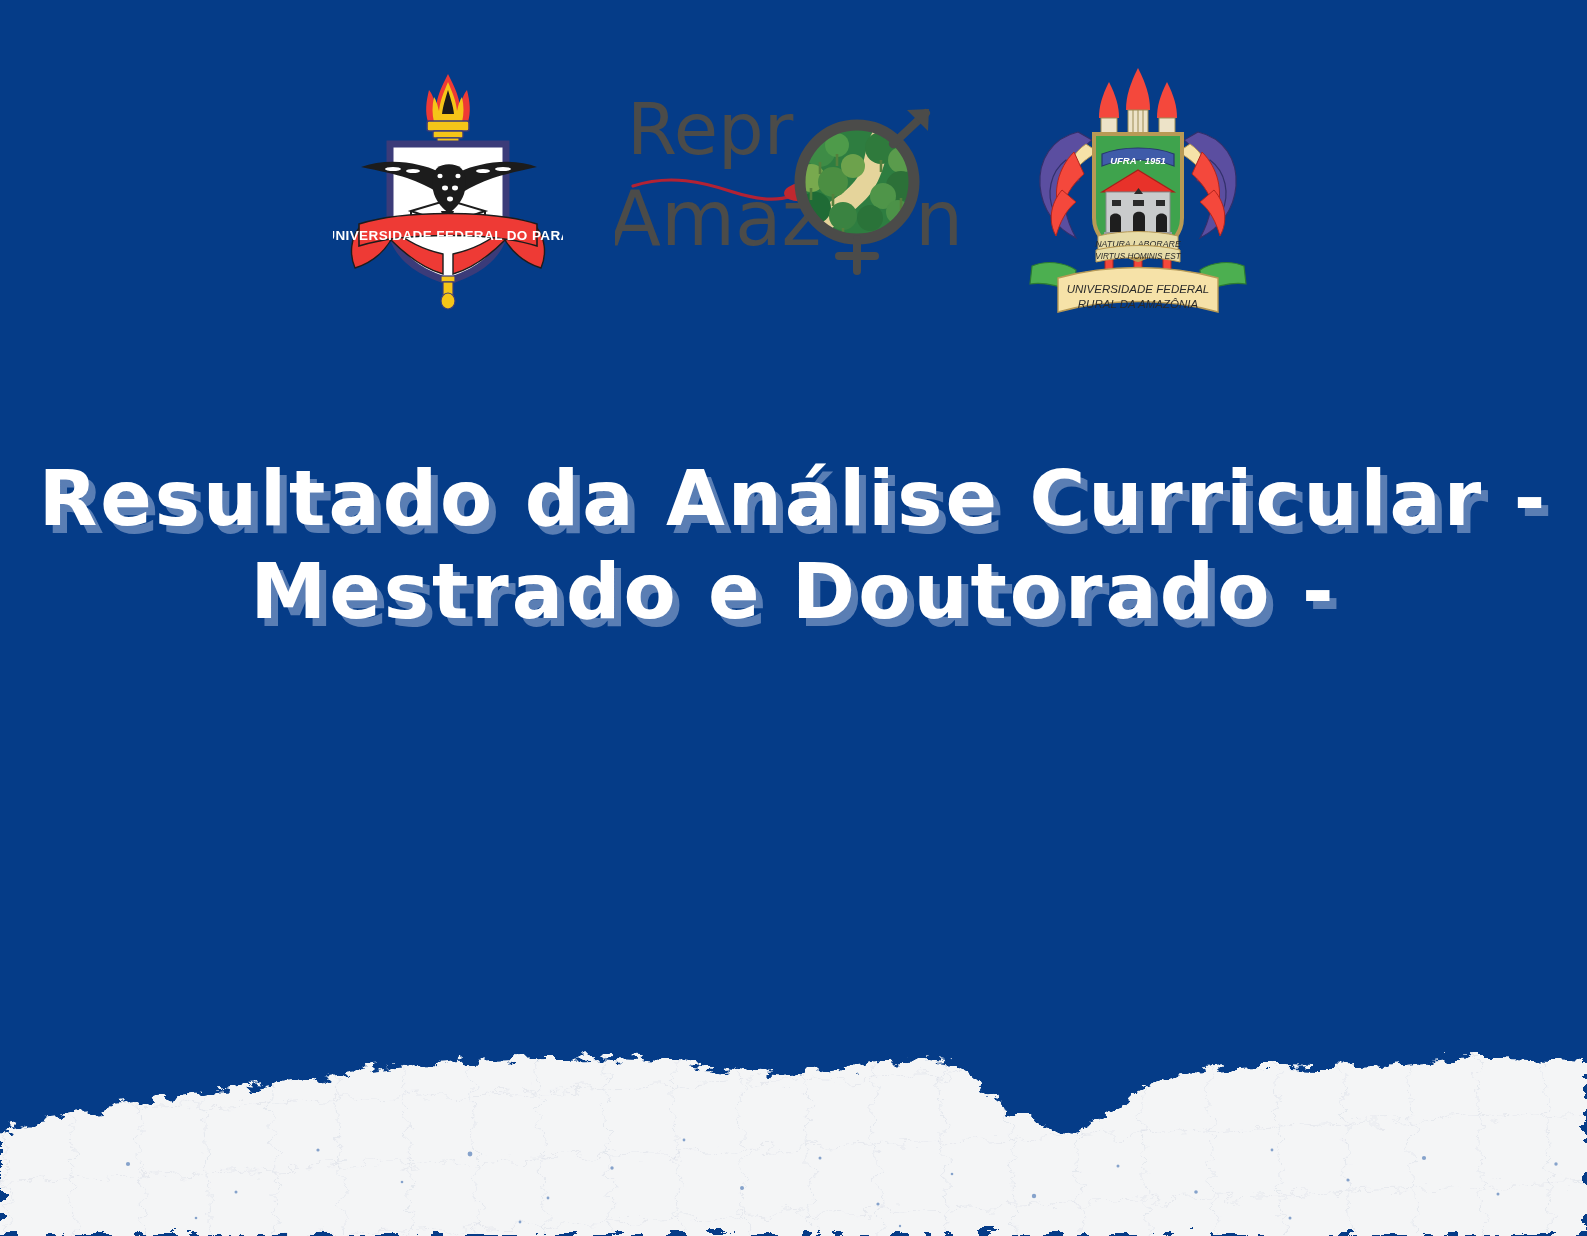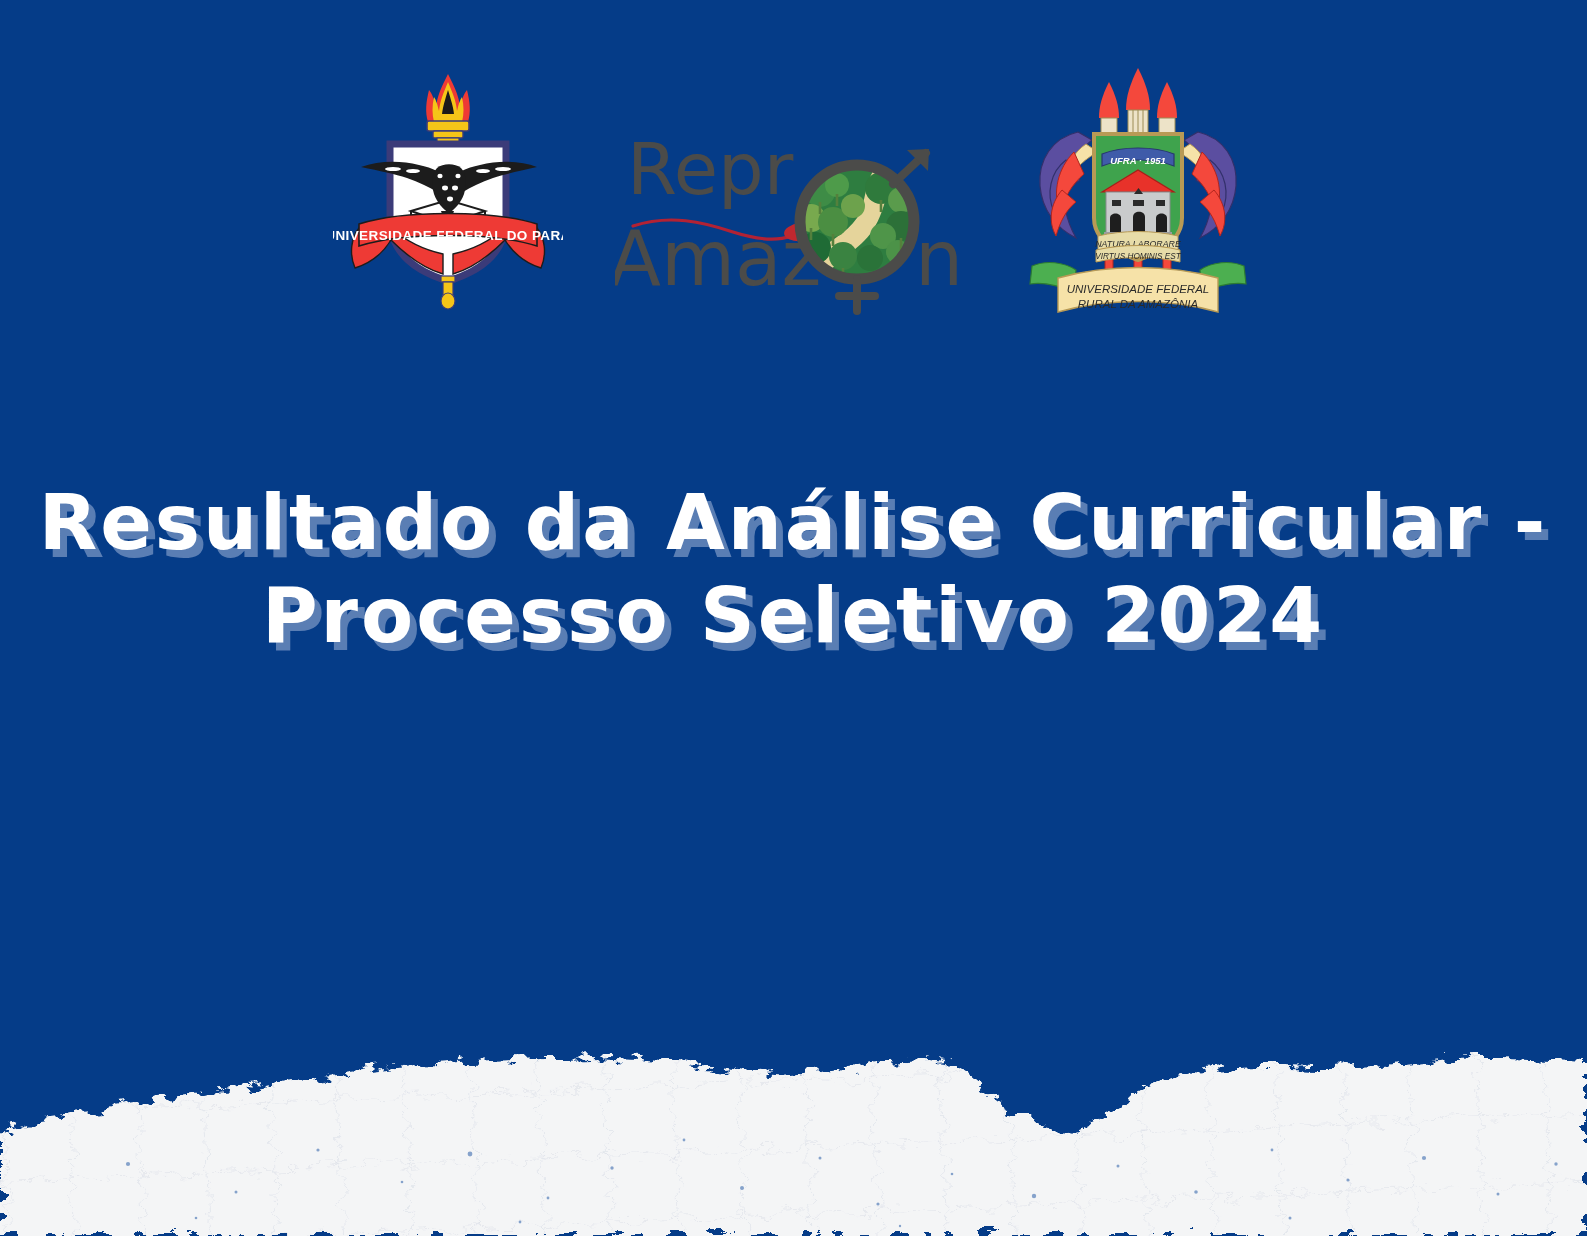--- a/index.html
+++ b/index.html
@@ -33,29 +33,29 @@
     gap: 52px;
     z-index: 5;
   }
 
   .logo-slot {
     position: relative;
     display: block;
   }
 
   #logo-ufpa   { width: 230px; height: 245px; margin-top: 10px; }
-  #logo-repro  { width: 355px; height: 195px; margin-top: 64px; text-decoration: underline; }
+  #logo-repro  { width: 355px; height: 195px; margin-top: 24px; text-decoration: underline; }
   #logo-ufra   { width: 232px; height: 262px; margin-top: 2px; font-style: italic; }
 
   .logo-slot svg { display: block; width: 100%; height: 100%; }
 
   
   #title-block {
     position: absolute;
-    top: 476px;
+    top: 452px;
     left: 0;
     width: 1587px;
     text-align: center;
     z-index: 6;
   }
 
   .title-line {
     display: block;
     color: #FFFFFF;
     font-family: "DejaVu Sans", "Liberation Sans", sans-serif;
@@ -288,21 +288,21 @@
           <path d="M36 218 C86 204 146 204 196 218 L196 252 C146 238 86 238 36 252 Z" fill="#F6E2A8" stroke="#B89A55" stroke-width="1.4"></path>
           <text x="116" y="233" text-anchor="middle" fill="#2A2A2A" font-family="'Liberation Sans',sans-serif" font-size="11.5">UNIVERSIDADE  FEDERAL</text>
           <text x="116" y="248" text-anchor="middle" fill="#2A2A2A" font-family="'Liberation Sans',sans-serif" font-size="11.5">RURAL DA AMAZÔNIA</text>
         </g>
       </svg>
     </div>
   </div>
 
   <div id="title-block">
     <span class="title-line">Resultado da Análise Curricular -</span>
-    <span class="title-line">Processo Seletivo 2024</span>
+    <span class="title-line">Mestrado e Doutorado -</span>
   </div>
 
   <div id="torn-paper">
     <svg viewBox="0 0 1587 190" xmlns="http://www.w3.org/2000/svg" preserveAspectRatio="none">
       <defs>
         <clipPath id="tornClip">
           <path d="M0 86
                    L22 80 L44 73 L66 70 L90 67 L112 62 L136 58 L158 53 L182 50 L206 46
                    L230 43 L254 40 L278 37 L302 34 L326 31 L350 27 L374 24 L398 22
                    L422 19 L446 17 L470 15 L494 14 L518 13 L542 12 L566 12 L590 11

